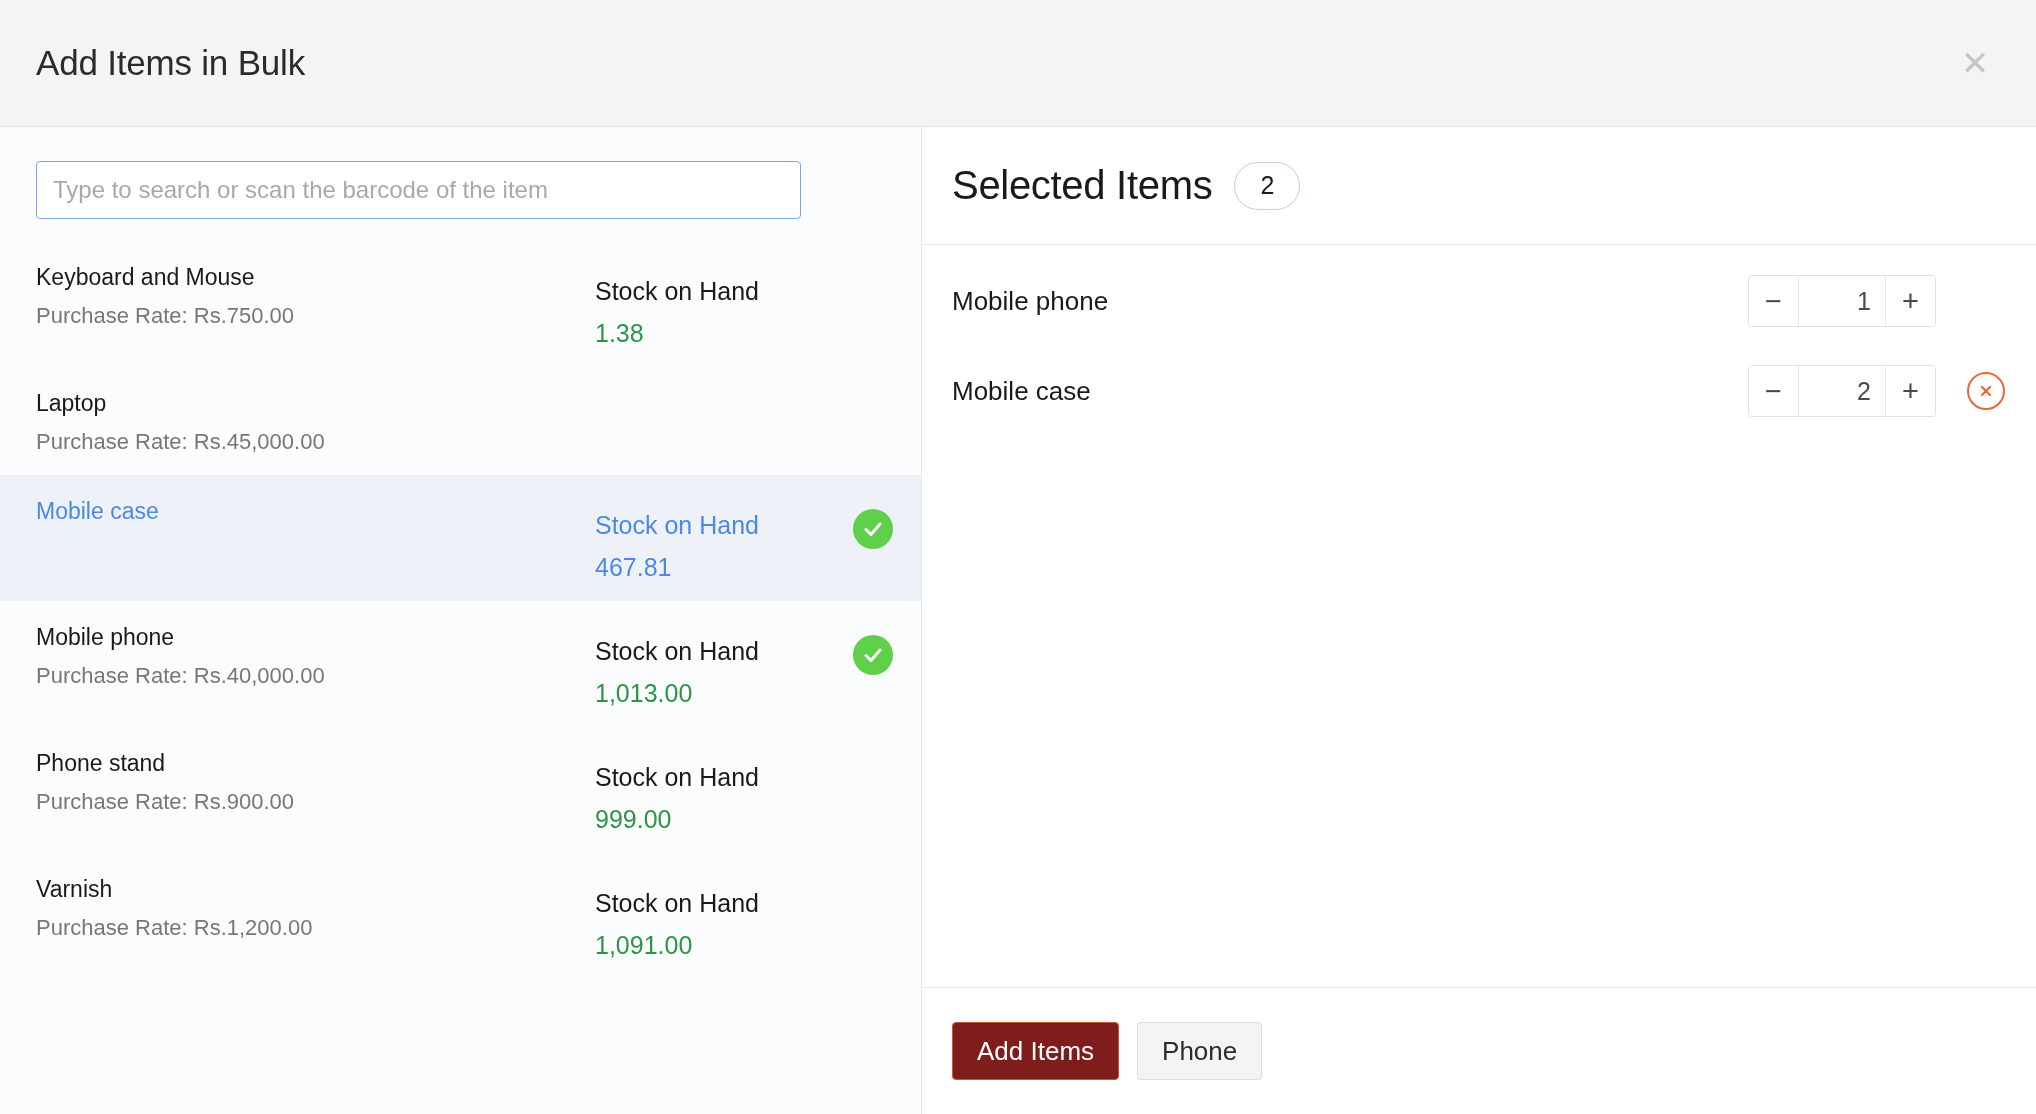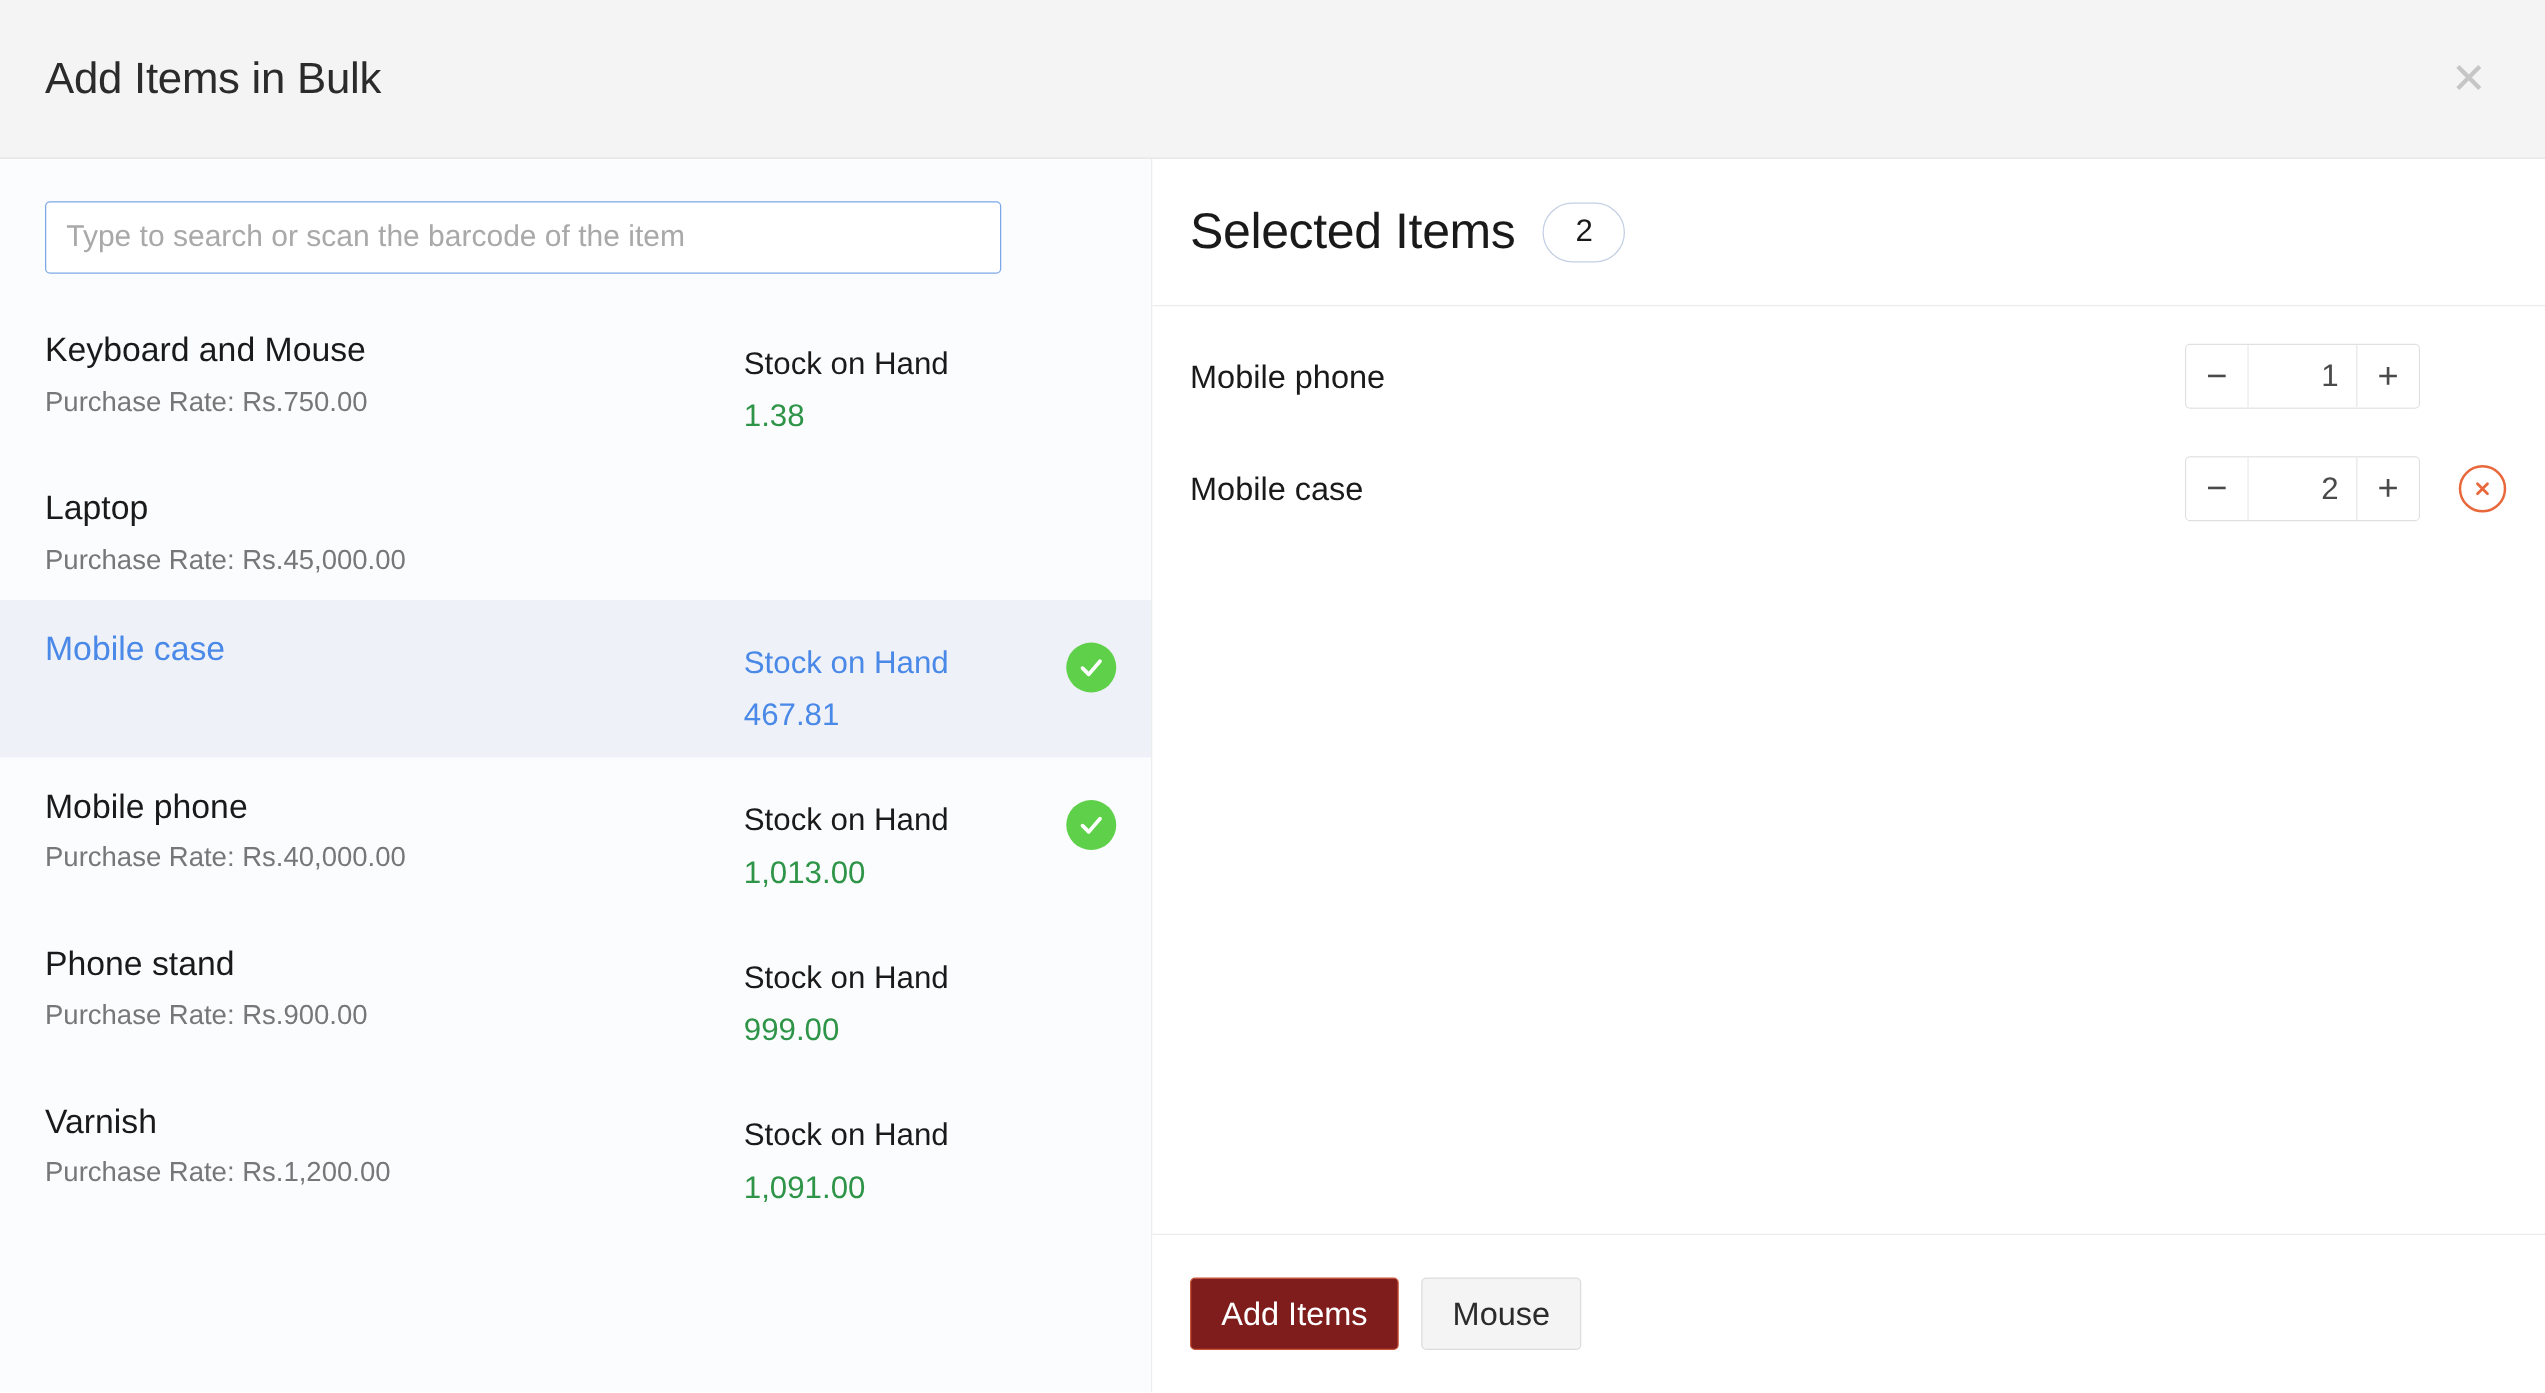--- a/index.html
+++ b/index.html
@@ -108,21 +108,21 @@
   }
   .item-row.selected-row {
     background: #eef1f7;
   }
   .item-main {
     flex: 1 1 auto;
     min-width: 0;
     padding-top: 4px;
   }
   .item-name {
-    font-size: 27px;
+    font-size: 23px;
     color: #1a1a1a;
     line-height: 1.28;
     margin-bottom: 10px;
     font-weight: 400;
   }
   .item-rate {
     font-size: 22px;
     color: #777777;
     line-height: 1.28;
   }
@@ -464,18 +464,18 @@
                   <path d="M5 5 L13 13 M13 5 L5 13" stroke="#e8683c" stroke-width="2.2" stroke-linecap="round"></path>
                 </svg>
             </button>
           </div>
         </div>
 
       </div>
 
       <div class="modal-footer">
         <button class="btn btn-primary">Add Items</button>
-        <button class="btn btn-secondary">Mouse</button>
+        <button class="btn btn-secondary">Phone</button>
       </div>
 
     </div>
   </div>
 </div>
 
 </body></html>

